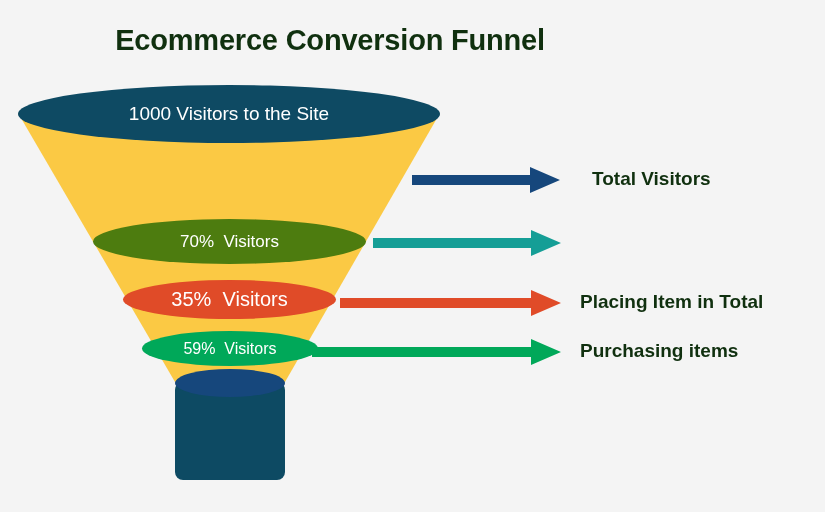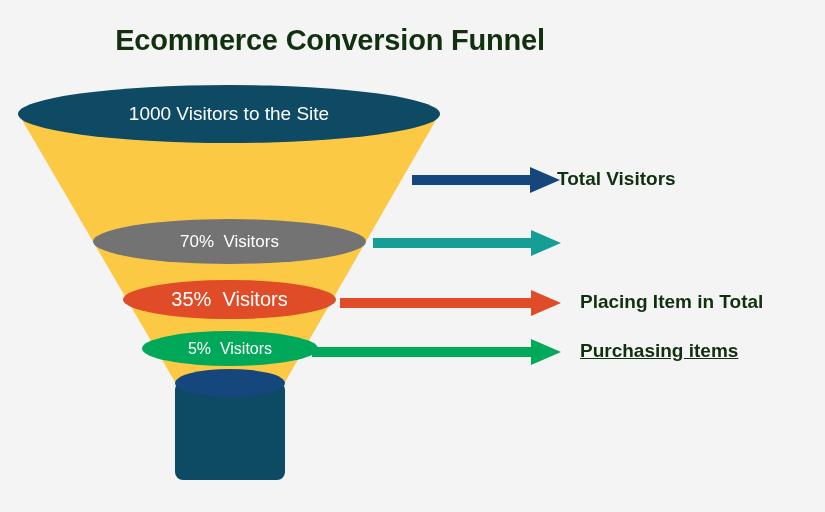--- a/index.html
+++ b/index.html
@@ -70,44 +70,44 @@
     <polygon id="cone-shape" points="18,113 440,113 285,382 175,382" fill="#fbc944"></polygon>
     <rect id="stem-shape" x="175" y="382" width="110" height="98" rx="8" ry="8" fill="#0d4a63"></rect>
     <ellipse id="stem-top-shape" cx="230" cy="383" rx="55" ry="14" fill="#16477c"></ellipse>
   </svg>
 
   <div class="funnel-layer" id="layer-0" style="left: 18px; top: 85px; width: 422px; height: 58px; font-size: 19px; background: rgb(14, 74, 99); color: rgb(255, 255, 255);">
     <span>1000 Visitors to the Site</span>
   </div>
 
 
-  <div class="funnel-layer" id="layer-2" style="left: 93px; top: 219px; width: 273px; height: 45px; font-size: 17px; background: #737373; color: rgb(255, 255, 255);">
+  <div class="funnel-layer" id="layer-2" style="left: 93px; top: 219px; width: 273px; height: 45px; font-size: 17px; background: #4d7c0f; color: rgb(255, 255, 255);">
     <span>70%  Visitors</span>
   </div>
 
   <div class="funnel-layer" id="layer-3" style="left: 123px; top: 280px; width: 213px; height: 39px; font-size: 20px; background: rgb(224, 75, 40); color: rgb(255, 255, 255);">
     <span>35%  Visitors</span>
   </div>
 
   <div class="funnel-layer" id="layer-4" style="left: 142px; top: 331px; width: 176px; height: 35px; font-size: 16px; background: rgb(0, 168, 89); color: rgb(255, 255, 255);">
-    <span>5%  Visitors</span>
+    <span>59%  Visitors</span>
   </div>
 
   <svg class="stage-arrow" id="arrow-0" style="left:412px; top:165px; width:148px;" viewBox="0 0 148 30" preserveAspectRatio="none">
     <polygon points="0,10 118,10 118,2 148,15 118,28 118,20 0,20" fill="#16477c"></polygon>
   </svg>
-  <div class="stage-label" style="left: 557px; top: 168px; color: rgb(16, 48, 15); text-align: center;">Total Visitors</div>
+  <div class="stage-label" style="left: 592px; top: 168px; color: rgb(16, 48, 15); text-align: center;">Total Visitors</div>
 
   <svg class="stage-arrow" id="arrow-1" style="left:373px; top:228px; width:188px;" viewBox="0 0 188 30" preserveAspectRatio="none">
     <polygon points="0,10 158,10 158,2 188,15 158,28 158,20 0,20" fill="#159e96"></polygon>
   </svg>
 
   <svg class="stage-arrow" id="arrow-2" style="left:340px; top:288px; width:221px;" viewBox="0 0 221 30" preserveAspectRatio="none">
     <polygon points="0,10 191,10 191,2 221,15 191,28 191,20 0,20" fill="#e04b28"></polygon>
   </svg>
   <div class="stage-label" style="left: 580px; top: 291px; color: rgb(16, 48, 15);">Placing Item in Total</div>
 
   <svg class="stage-arrow" id="arrow-3" style="left:312px; top:337px; width:249px;" viewBox="0 0 249 30" preserveAspectRatio="none">
     <polygon points="0,10 219,10 219,2 249,15 219,28 219,20 0,20" fill="#00a859"></polygon>
   </svg>
-  <div class="stage-label" style="left: 580px; top: 340px; color: rgb(16, 48, 15); text-decoration: underline;">Purchasing items</div>
+  <div class="stage-label" style="left: 580px; top: 340px; color: rgb(16, 48, 15);">Purchasing items</div>
 
 </div>
 
 </body></html>

